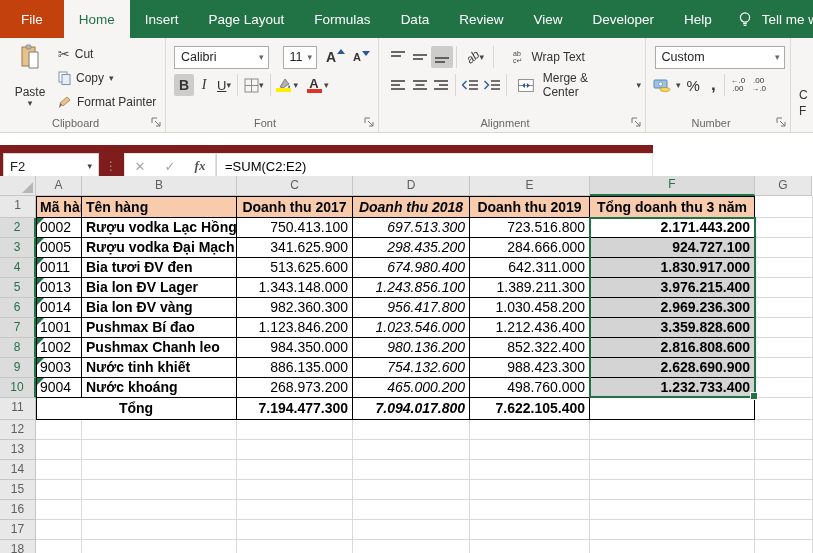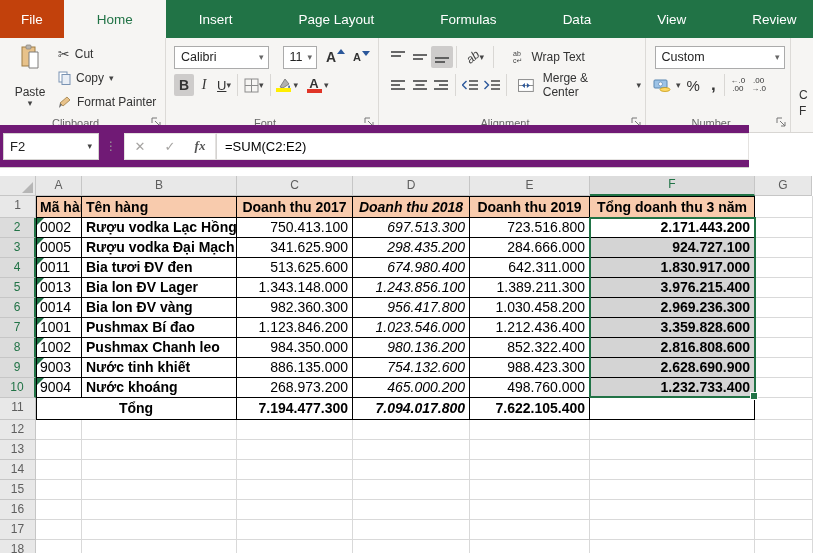--- a/index.html
+++ b/index.html
@@ -2,21 +2,21 @@
 <html><head>
 <meta charset="utf-8">
 <style>
   * { margin:0; padding:0; box-sizing:border-box; }
   html,body { width:813px; height:553px; overflow:hidden; }
   body { font-family:"Liberation Sans","DejaVu Sans",sans-serif; background:#fff; }
   .app { position:relative; width:813px; height:553px; background:#fff; overflow:hidden; }
 
   
   .tabbar { position:absolute; top:0; left:0; width:813px; height:38px; background:#217346; display:flex; align-items:stretch; color:#fff; font-size:13.5px; white-space:nowrap; }
-  .tab { display:flex; align-items:center; padding:0 33px; cursor:default; }
+  .tab { display:flex; align-items:center; padding:0 15px; cursor:default; }
   .tab-file { background:#c2410c; padding:0 21px; }
   .tab-active { background:#f6f5f3; color:#217346; }
   .tellme { display:flex; align-items:center; gap:9px; padding-left:10px; overflow:hidden; }
   .bulb { width:16px; height:16px; flex:0 0 auto; }
 
   
   .ribbon { position:absolute; top:38px; left:0; width:813px; height:95px; background:#f6f5f3; border-bottom:1px solid #d8d6d3; display:flex; color:#333; font-size:12px; }
   .group { position:relative; height:100%; border-right:1px solid #dcdad7; flex:0 0 auto; }
   .glabel { position:absolute; bottom:3px; left:0; right:14px; text-align:center; font-size:11px; color:#666; }
   .launcher { position:absolute; right:3px; bottom:4px; width:11px; height:11px; }
@@ -65,21 +65,21 @@
   .g-num { width:145px; }
   .numfmt { width:130px; margin:0 auto; }
   .decbtn { font-size:8px; line-height:8px; color:#333; text-align:center; padding:0 3px; }
   .pct { font-size:15px; color:#333; padding:0 6px; }
   .comma { font-size:17px; font-weight:bold; color:#333; padding:0 5px; }
 
   .g-over { flex:1 1 auto; border-right:none; position:relative; font-size:12px; color:#333; }
   .overtxt { position:absolute; left:8px; }
 
   
-  .fbar { position:absolute; top:125px; left:0; width:749px; height:43px; background:#701a75; border-bottom:1px solid #d0cecb; display:flex; align-items:center; font-size:13px; }
+  .fbar { position:absolute; top:145px; left:0; width:653px; height:43px; background:#7f1d1d; border-bottom:1px solid #d0cecb; display:flex; align-items:center; font-size:13px; }
   .namebox { width:96px; height:27px; background:#fff; border:1px solid #d5d3d1; margin-left:3px; display:flex; align-items:center; justify-content:space-between; padding:0 6px; color:#222; }
   .dots { color:#9a9a9a; padding:0 6px; font-size:12px; letter-spacing:1px; }
   .fbtns { height:27px; background:#fff; border:1px solid #e4e2e0; display:flex; align-items:center; }
   .fbtn { width:30px; text-align:center; color:#a5a3a1; font-size:13px; }
   .fx { color:#555; font-style:italic; font-family:"Liberation Serif","DejaVu Serif",serif; font-weight:bold; }
   .ffield { flex:1 1 auto; height:27px; background:#fff; border:1px solid #e4e2e0; border-left:1px solid #d5d3d1; display:flex; align-items:center; padding:0 8px; color:#000; }
 
   
   .sheet { position:absolute; top:176px; left:0; width:813px; height:377px; background:#fff; }
   .hrow, .grow { display:flex; }
@@ -117,22 +117,22 @@
 
 <div class="app">
 
   <div class="tabbar">
     <div class="tab tab-file">File</div>
     <div class="tab tab-active">Home</div>
     <div class="tab">Insert</div>
     <div class="tab">Page Layout</div>
     <div class="tab">Formulas</div>
     <div class="tab">Data</div>
+    <div class="tab">Review</div>
     <div class="tab">View</div>
-    <div class="tab">Review</div>
     <div class="tab">Developer</div>
     <div class="tab">Help</div>
     <div class="tellme">
       <svg class="bulb" viewBox="0 0 16 16">
           <circle cx="8" cy="6.5" r="4.6" fill="none" stroke="#fff" stroke-width="1.2"></circle>
           <line x1="6.2" y1="12.6" x2="9.8" y2="12.6" stroke="#fff" stroke-width="1.2"></line>
           <line x1="6.6" y1="14.4" x2="9.4" y2="14.4" stroke="#fff" stroke-width="1.2"></line>
         </svg>
       <span>Tell me what you want to</span>
     </div>

